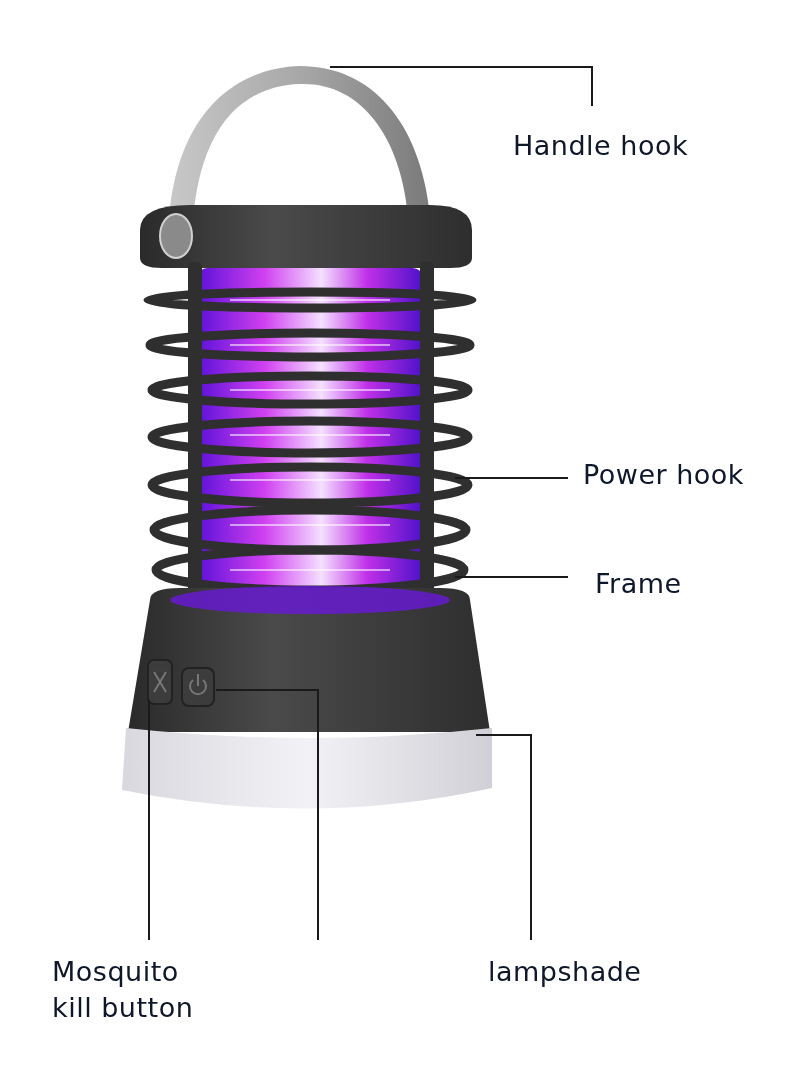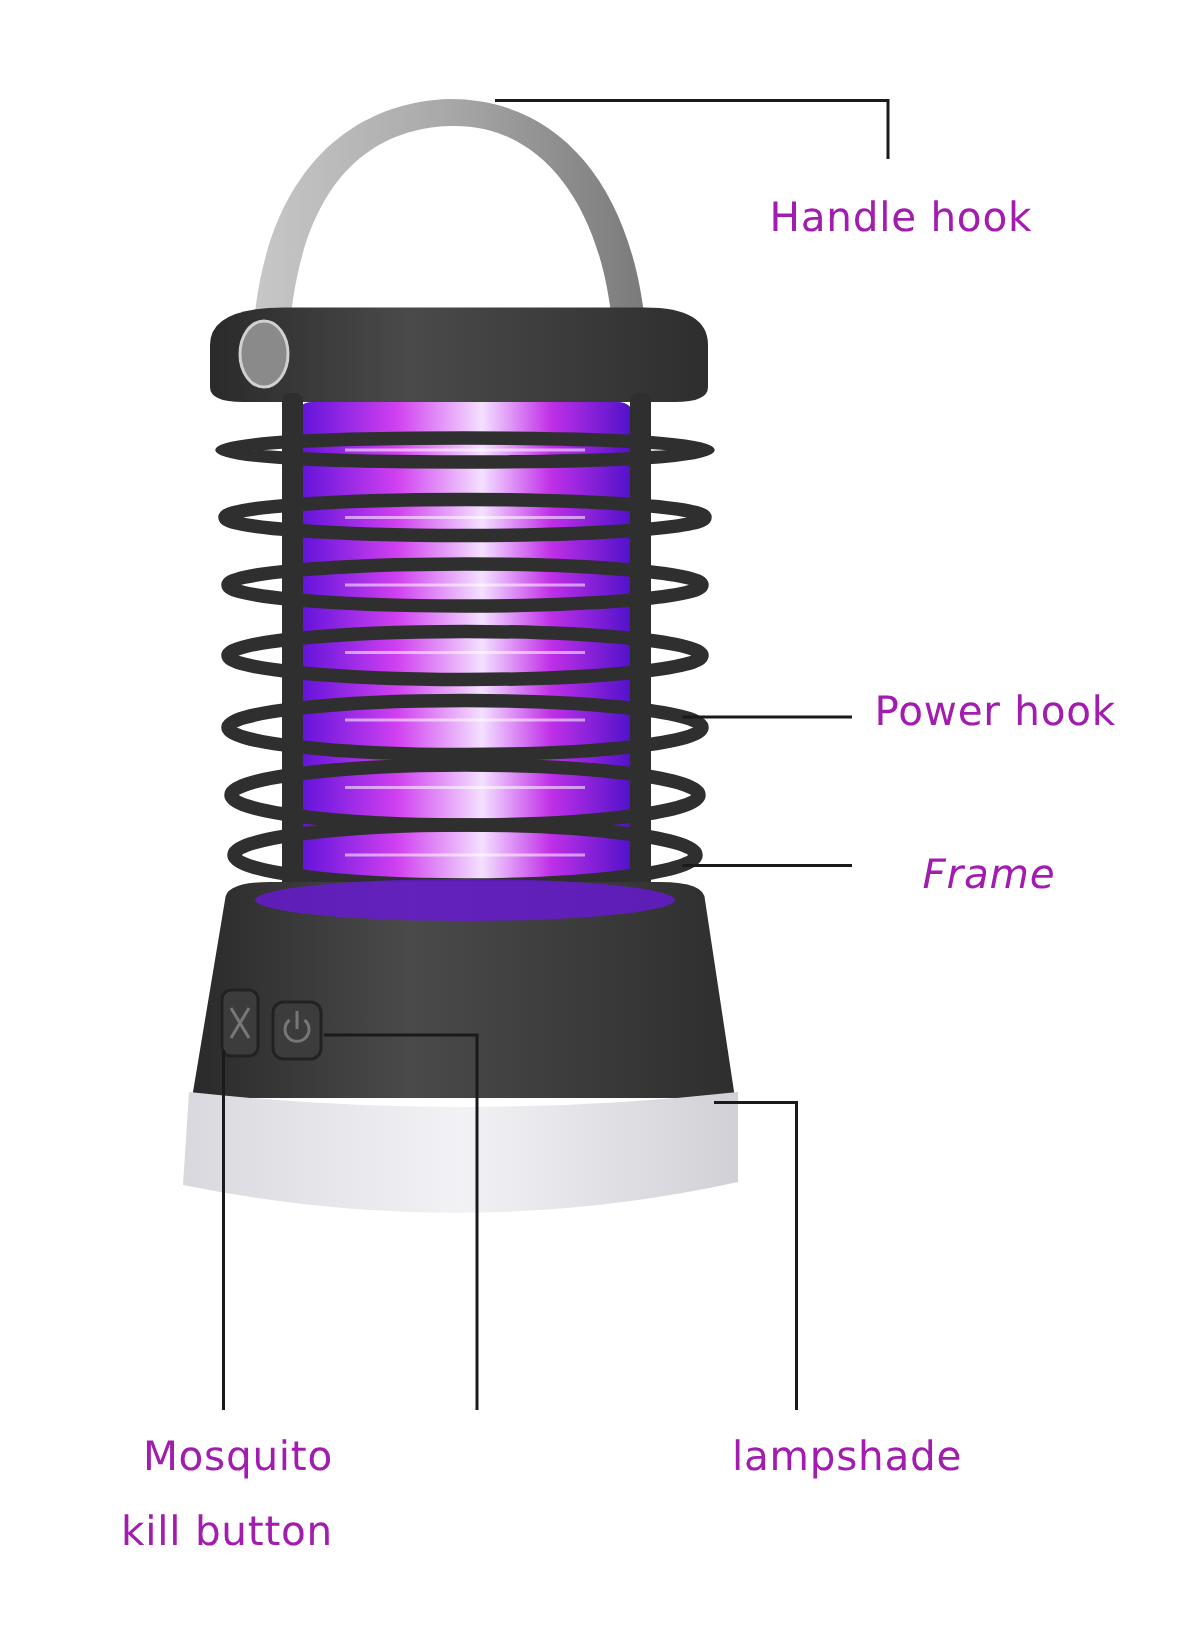--- a/index.html
+++ b/index.html
@@ -1,18 +1,18 @@
 <!DOCTYPE html>
 <html><head>
 <meta charset="utf-8">
 <style>
   html, body { margin:0; padding:0; background:#ffffff; }
   body { width:800px; height:1091px; position:relative; overflow:hidden; font-family:"DejaVu Sans", sans-serif; color:#1a1a1a; }
-  .label { position:absolute; font-size:27px; letter-spacing:0.5px; color:#a21caf; white-space:nowrap; line-height:1.25; }
-  .center { text-align:right; }
+  .label { position:absolute; font-size:27px; letter-spacing:0.5px; color:#0f172a; white-space:nowrap; line-height:1.25; }
+  .center { text-align:left; }
   svg { position:absolute; left:0; top:0; }
 </style>
 </head>
 <body>
 
 <svg width="800" height="1091" viewBox="0 0 800 1091">
   <defs>
     <linearGradient id="uv" x1="0" x2="1" y1="0" y2="0">
       <stop offset="0" stop-color="#5a10d8"></stop>
       <stop offset="0.3" stop-color="#d040f0"></stop>
@@ -94,23 +94,23 @@
     <line x1="455" y1="478" x2="568" y2="478"></line>
     <line x1="455" y1="577" x2="568" y2="577"></line>
     <line x1="149" y1="700" x2="149" y2="940"></line>
     <polyline points="216,690 318,690 318,940"></polyline>
     <polyline points="476,735 531,735 531,940"></polyline>
   </g>
 </svg>
 
 <div class="label" style="left:513px;top:129px;">Handle hook</div>
 <div class="label" style="left:583px;top:458px;">Power hook</div>
-<div class="label" style="left:615px;top:567px;font-style:italic;">Frame</div>
+<div class="label" style="left:595px;top:567px;">Frame</div>
 
 <div class="label center" style="left:52px;top:955px;width:170px;">
   <div>Mosquito</div>
-  <div style="margin-top:16px;">kill button</div>
+  <div style="margin-top:2px;">kill button</div>
 </div>
 
 <div class="label center" style="left:232px;top:957px;width:192px;">
 </div>
 
 <div class="label" style="left:488px;top:955px;">lampshade</div>
 
 </body></html>

